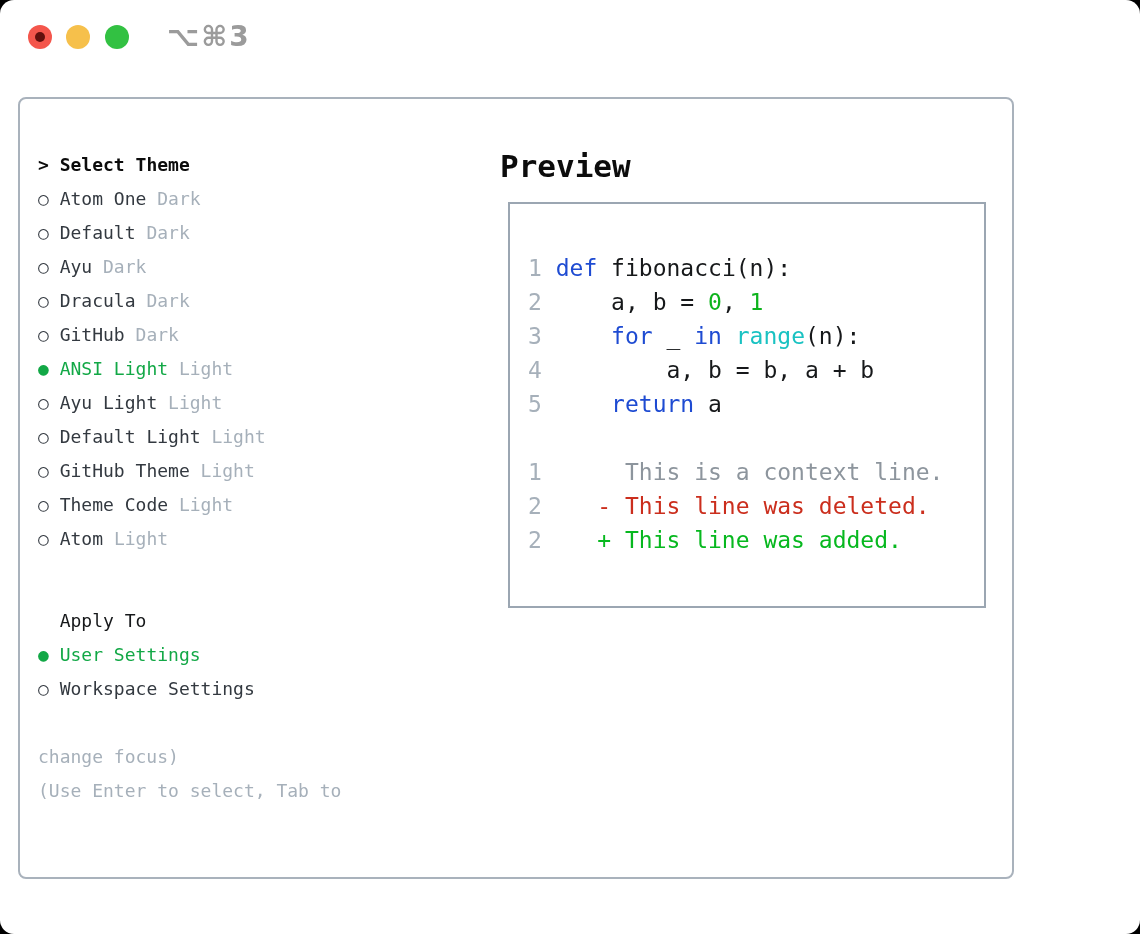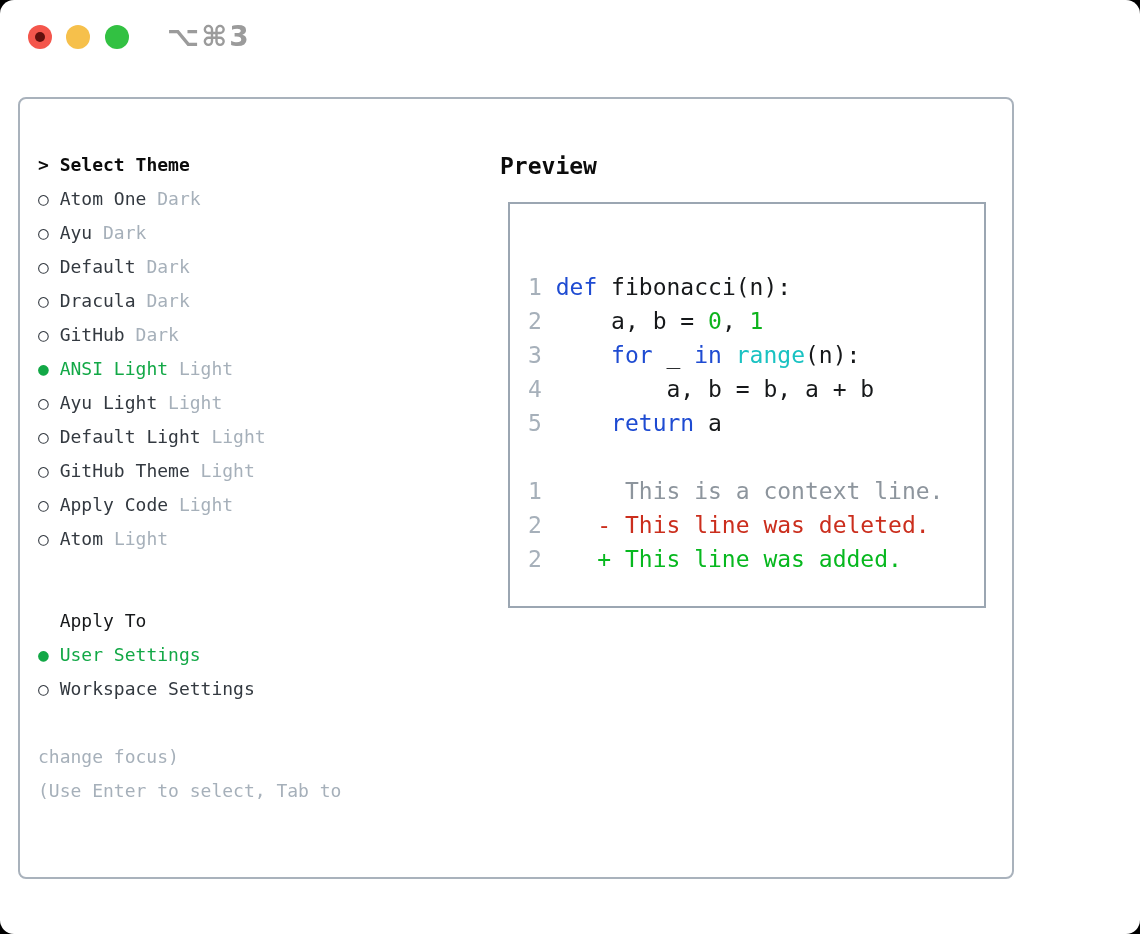--- a/index.html
+++ b/index.html
@@ -31,29 +31,29 @@
     font-size:18px; line-height:34px;
   }
   .row { height:34px; white-space:pre; }
   .hdr { font-weight:bold; color:#0c0c0c; }
   .plain { color:#16181a;margin-top:14px; }
   .name { color:#333940; }
   .muted { color:#a6b0ba; }
   .sel { color:#12a846; }
   
   .preview-title {
-    position:absolute; left:480px; top:50px; font-size:23px; line-height:34px;
+    position:absolute; left:480px; top:50px; font-size:31px; line-height:34px;
     font-weight:bold; color:#0c0c0c; white-space:pre;
   }
   .preview-box {
     position:absolute; left:488px; top:103px; width:478px; height:406px;
     border:2px solid #9ba6b2; box-sizing:border-box; background:#fff;
   }
   .preview-box pre {
-    margin:0; padding:66px 0 0 18px;
+    margin:0; padding:47px 0 0 18px;
     font-family:"DejaVu Sans Mono", monospace;
     font-size:23px; line-height:34px;
   }
   .num { color:#a6b0ba; }
   .code { color:#16181a; }
   .kw { color:#1e4bd2; }
   .bi { color:#19c2c2; }
   .lit { color:#0db31c; }
   .ctx { color:#8d959d; }
   .del { color:#cb2e1d; }
@@ -69,29 +69,29 @@
   <span class="tl yellow"></span>
   <span class="tl green"></span>
   <span class="win-title">⌥⌘3</span>
 </div>
 
 <div class="panel">
   <div class="left-col">
     <div class="row hdr"><span>&gt;</span><span> </span><span>Select Theme</span></div>
     <div id="theme-list">
         <div class="row"><span class="name">○</span><span class="name"> Atom One </span><span class="muted">Dark</span></div>
+        <div class="row"><span class="name">○</span><span class="name"> Default </span><span class="muted">Dark</span></div>
         <div class="row"><span class="name">○</span><span class="name"> Ayu </span><span class="muted">Dark</span></div>
-        <div class="row"><span class="name">○</span><span class="name"> Default </span><span class="muted">Dark</span></div>
         <div class="row"><span class="name">○</span><span class="name"> Dracula </span><span class="muted">Dark</span></div>
         <div class="row"><span class="name">○</span><span class="name"> GitHub </span><span class="muted">Dark</span></div>
         <div class="row"><span class="sel">●</span><span class="sel"> ANSI Light </span><span class="muted">Light</span></div>
         <div class="row"><span class="name">○</span><span class="name"> Ayu Light </span><span class="muted">Light</span></div>
         <div class="row"><span class="name">○</span><span class="name"> Default Light </span><span class="muted">Light</span></div>
         <div class="row"><span class="name">○</span><span class="name"> GitHub Theme </span><span class="muted">Light</span></div>
-        <div class="row"><span class="name">○</span><span class="name"> Apply Code </span><span class="muted">Light</span></div>
+        <div class="row"><span class="name">○</span><span class="name"> Theme Code </span><span class="muted">Light</span></div>
         <div class="row"><span class="name">○</span><span class="name"> Atom </span><span class="muted">Light</span></div>
       </div>
     <div class="row"></div>
     <div class="row plain"><span>  </span><span>Apply To</span></div>
     <div id="apply-list">
         <div class="row"><span class="sel">●</span><span class="sel"> User Settings</span></div>
         <div class="row"><span class="name">○</span><span class="name"> Workspace Settings</span></div>
       </div>
     <div class="row"></div>
     <div id="help-lines">

